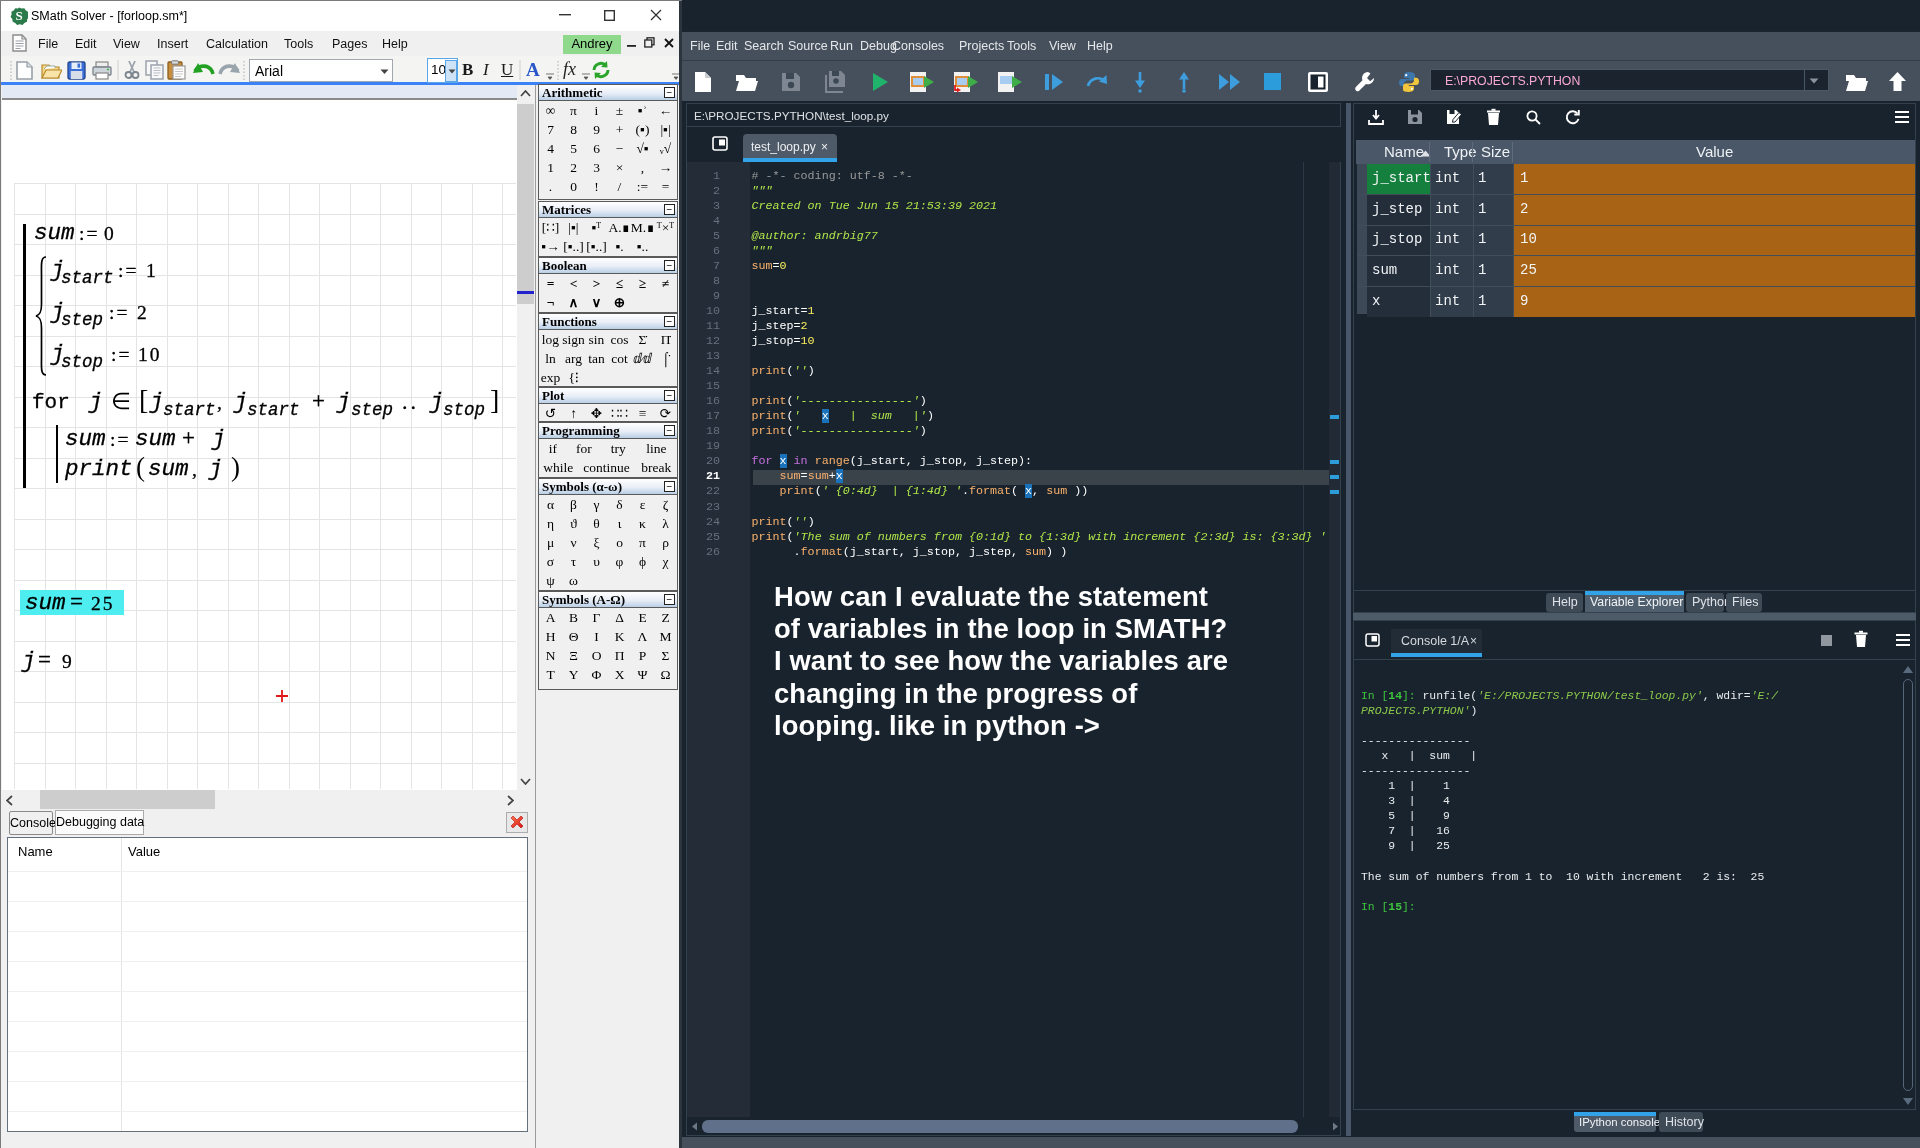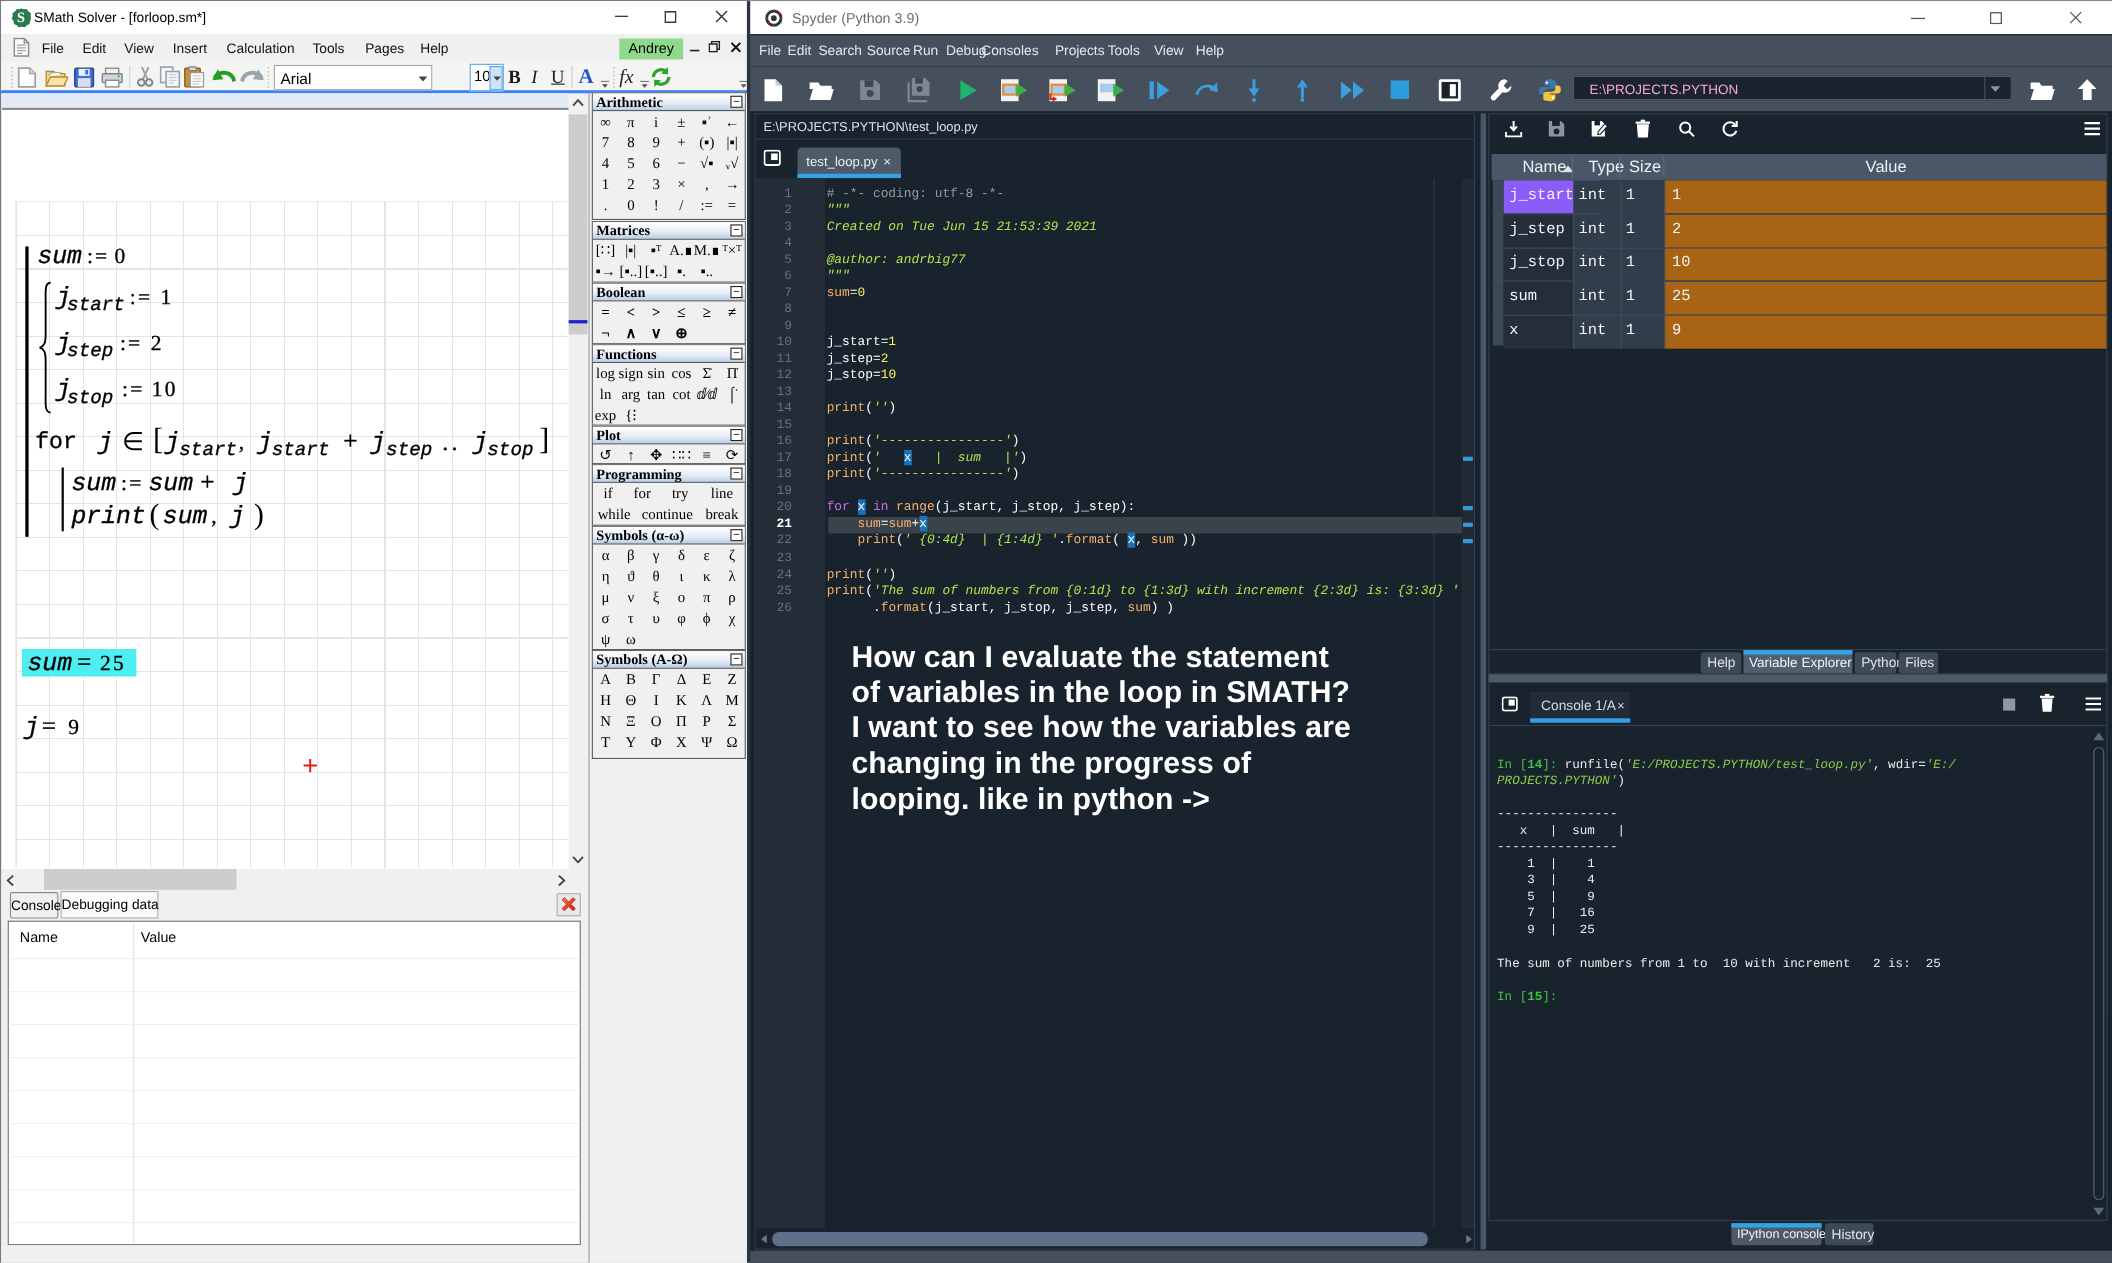--- a/index.html
+++ b/index.html
@@ -47,21 +47,21 @@
 #spyder { position:absolute; left:682px; top:0; width:1238px; height:1148px; background:#19232d; }
 #sp-title { position:absolute; left:0; top:0; width:1238px; height:31px; background:#ffffff; border-top:1px solid #8a8a8a; }
 #sp-menu { position:absolute; left:0; top:31px; width:1238px; height:29px; background:#46505c; border-top:1.5px solid #1c2430; }
 #sp-menu .mi { position:absolute; top:7px; font-size:12.5px; color:#e4e7ea; }
 #sp-tool { position:absolute; left:0; top:60px; width:1238px; height:41px; background:#46505c; border-top:1px solid #343d48; }
 #sp-status { position:absolute; left:0; top:1137px; width:1238px; height:11px; background:#46505c; }
 
 
 #ed-pane { position:absolute; left:4px; top:103px; width:655px; height:1033px; background:#19232d; border:1px solid #32414b; }
 #ed-path { position:absolute; left:0; top:0; width:653px; height:23px; background:#19232d; border-bottom:1px solid #32414b; color:#dde1e5; font-size:11.7px; line-height:23px; padding-left:7px; }
-#ed-tabbar { position:absolute; left:0; top:23px; width:653px; height:35px; background:#19232d; }
+#ed-tabbar { position:absolute; left:18px; top:23px; width:653px; height:35px; background:#19232d; }
 #ed-tab { position:absolute; left:38px; top:7px; width:94px; height:28px; background:#4f5a68; border-radius:4px 4px 0 0; color:#eceff1; font-size:12px; }
 #ed-tabline { position:absolute; left:38px; top:31px; width:94px; height:4px; background:#32a3e8; }
 #ed-body { position:absolute; left:0; top:58px; width:653px; height:955px; background:#19232d; }
 #ed-gutter { position:absolute; left:0; top:0; width:62.5px; height:955px; background:#232c37; }
 #ed-flag { position:absolute; left:642px; top:0; width:11px; height:955px; background:#222b35; }
 #ed-ruler { position:absolute; left:616px; top:0; width:1px; height:955px; background:#2c3845; }
 #ed-hscroll { position:absolute; left:0; top:1013px; width:653px; height:18px; background:#19232d; }
 pre.code { position:absolute; font-family:"Liberation Mono",monospace; font-size:11.7px; line-height:15.05px; color:#fff; }
 pre.gnum { position:absolute; font-family:"Liberation Mono",monospace; font-size:11.7px; line-height:15.05px; color:#66707e; text-align:right; }
 .kw { color:#c670e0; }
@@ -563,43 +563,20 @@
             <span>Y</span>
             <span>Φ</span>
             <span>X</span>
             <span>Ψ</span>
             <span>Ω</span>
           </div>
       </div>
     </div>
   </div>
   <div id="spyder">
-    <div id="sp-title">
-      <svg class="abs" style="left:13px;top:7px" width="17" height="17" viewBox="0 0 17 17">
-          <g stroke="#30333a" stroke-width="2.6" fill="none">
-            <path d="M8.5 2 A6.5 6.5 0 0 1 15 8.5"></path>
-            <path d="M15 8.5 A6.5 6.5 0 0 1 8.5 15"></path>
-            <path d="M8.5 15 A6.5 6.5 0 0 1 2 8.5"></path>
-            <path d="M2 8.5 A6.5 6.5 0 0 1 8.5 2"></path>
-          </g>
-          <path d="M13 2.5 l2.5 2 -3.5 1.5 z" fill="#c41818"></path>
-          <path d="M4 14.5 l-2.5 -2 3.5 -1.5 z" fill="#c41818"></path>
-          <circle cx="8.5" cy="8.5" r="2.6" fill="#30333a"></circle>
-        </svg>
-      <div class="abs" style="left:38px;top:8px;font-size:13px;color:#6f6f6f;">Spyder (Python 3.9)</div>
-      <svg class="abs" style="left:1055px;top:15px" width="13" height="2">
-          <rect width="13" height="1.4" fill="#5a5a5a"></rect>
-        </svg>
-      <svg class="abs" style="left:1127px;top:10px" width="11" height="11">
-          <rect x="0.6" y="0.6" width="9.8" height="9.8" fill="none" stroke="#5a5a5a" stroke-width="1.2"></rect>
-        </svg>
-      <svg class="abs" style="left:1199px;top:9px" width="12" height="12" viewBox="0 0 12 12">
-          <path d="M1 1 L11 11 M11 1 L1 11" stroke="#5a5a5a" stroke-width="1.2"></path>
-        </svg>
-    </div>
     <div id="sp-menu">
       <div class="mi" style="left:8px">File</div>
       <div class="mi" style="left:34px">Edit</div>
       <div class="mi" style="left:62px">Search</div>
       <div class="mi" style="left:106px">Source</div>
       <div class="mi" style="left:148px">Run</div>
       <div class="mi" style="left:178px">Debug</div>
       <div class="mi" style="left:210px">Consoles</div>
       <div class="mi" style="left:277px">Projects</div>
       <div class="mi" style="left:325px">Tools</div>
@@ -854,21 +831,21 @@
           <path d="M5.5 0.5 L0.5 6.5 H10.5 Z" fill="#dfe3e7"></path>
         </svg>
       <div class="abs" style="left:90px;top:39px;font-size:15px;color:#eef1f3;">Type</div>
       <div class="abs" style="left:127px;top:39px;font-size:15px;color:#eef1f3;">Size</div>
       <div class="abs" style="left:342px;top:39px;font-size:15px;color:#eef1f3;">Value</div>
       <div class="abs" style="left:75px;top:38px;width:1px;height:20px;background:#5d6b7c;"></div>
       <div class="abs" style="left:118px;top:38px;width:1px;height:20px;background:#5d6b7c;"></div>
       <div class="abs" style="left:158px;top:38px;width:1px;height:20px;background:#5d6b7c;"></div>
       <div id="ve-rows" style="position:absolute;left:0;top:60px;width:561px;font-family:'Liberation Mono',monospace;font-size:14px;color:#f2f4f6;">
         <div class="abs" style="left:3px;top:0;width:10px;height:150px;background:#3d4957;"></div>
-        <div class="abs" style="left:13px;top:0px;width:87px;height:30px;background:#8b5cf6;text-decoration:underline;">
+        <div class="abs" style="left:13px;top:0px;width:87px;height:30px;background:#15803d;text-decoration:underline;">
             <span class="abs" style="left:5px;top:6px;">j_start</span>
           </div>
         <div class="abs" style="left:13px;top:31px;width:63px;height:30px;background:#242e3b;">
             <span class="abs" style="left:5px;top:6px;">j_step</span>
           </div>
         <div class="abs" style="left:13px;top:61px;width:63px;height:30px;background:#242e3b;">
             <span class="abs" style="left:5px;top:6px;">j_stop</span>
           </div>
         <div class="abs" style="left:13px;top:92px;width:63px;height:30px;background:#242e3b;">
             <span class="abs" style="left:5px;top:6px;">sum</span>

